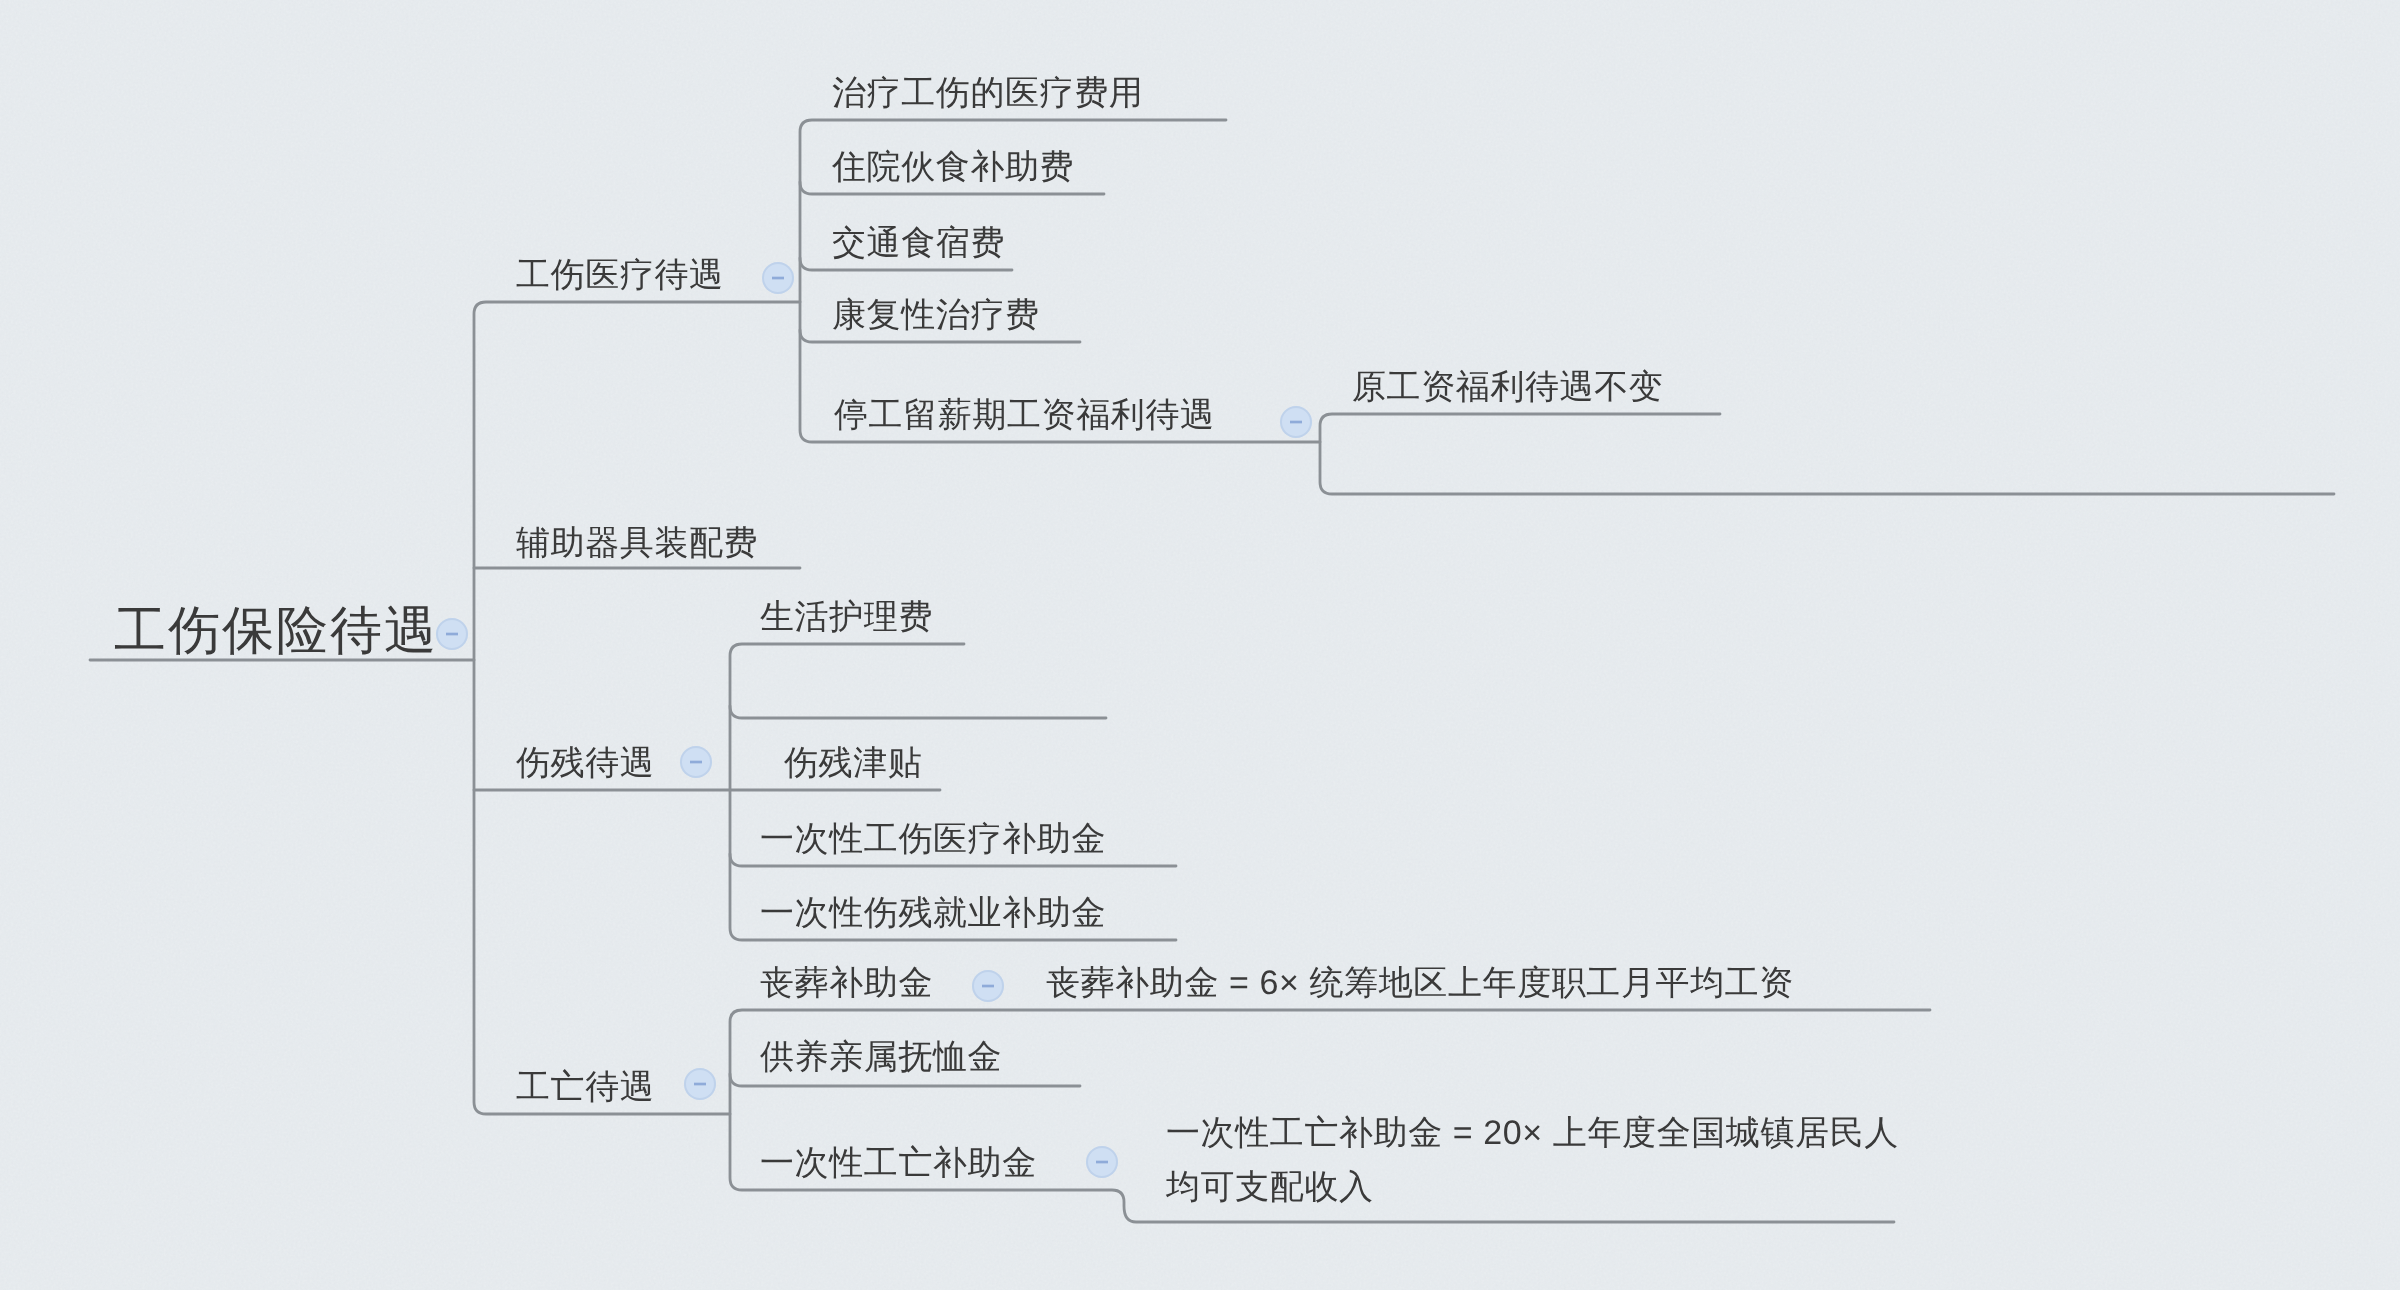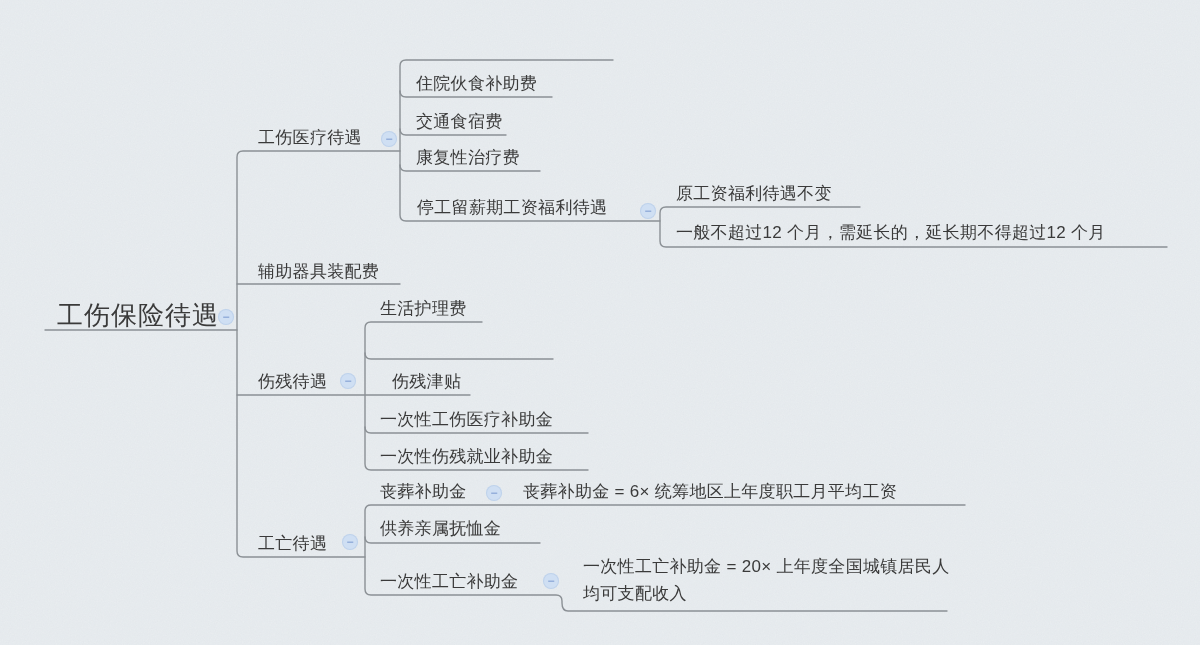--- a/index.html
+++ b/index.html
@@ -90,32 +90,32 @@
 
       <path d="M965 505 H371 Q365 505 365 511 V589 Q365 595 371 595 H556 Q562 595 562 601 V603 Q562 611 568 611 H947"></path>
       <path d="M365 537 Q365 543 371 543 H540"></path>
     </g>
   </svg>
 
   <div class="node root" style="left:57px; top:301px;">工伤保险待遇</div>
 
   <div class="node" style="left:258px; top:126px;">工伤医疗待遇</div>
 
+  <div class="node" style="left:416px; top:35px;">治疗工伤的医疗费用</div>
 
   <div class="node" style="left:416px; top:72px;">住院伙食补助费</div>
 
   <div class="node" style="left:416px; top:110px;">交通食宿费</div>
 
   <div class="node" style="left:416px; top:146px;">康复性治疗费</div>
 
   <div class="node" style="left:676px; top:182px;">原工资福利待遇不变</div>
 
   <div class="node" style="left:417px; top:196px;">停工留薪期工资福利待遇</div>
 
-  <div class="node" style="left:676px; top:221px;">一般不超过12 个月，需延长的，延长期不得超过12 个月</div>
 
   <div class="node" style="left:258px; top:260px;">辅助器具装配费</div>
 
   <div class="node" style="left:258px; top:370px;">伤残待遇</div>
 
   <div class="node" style="left:380px; top:297px;">生活护理费</div>
 
 
   <div class="node" style="left:380px; top:370px;margin-left:12px;">伤残津贴</div>
 

